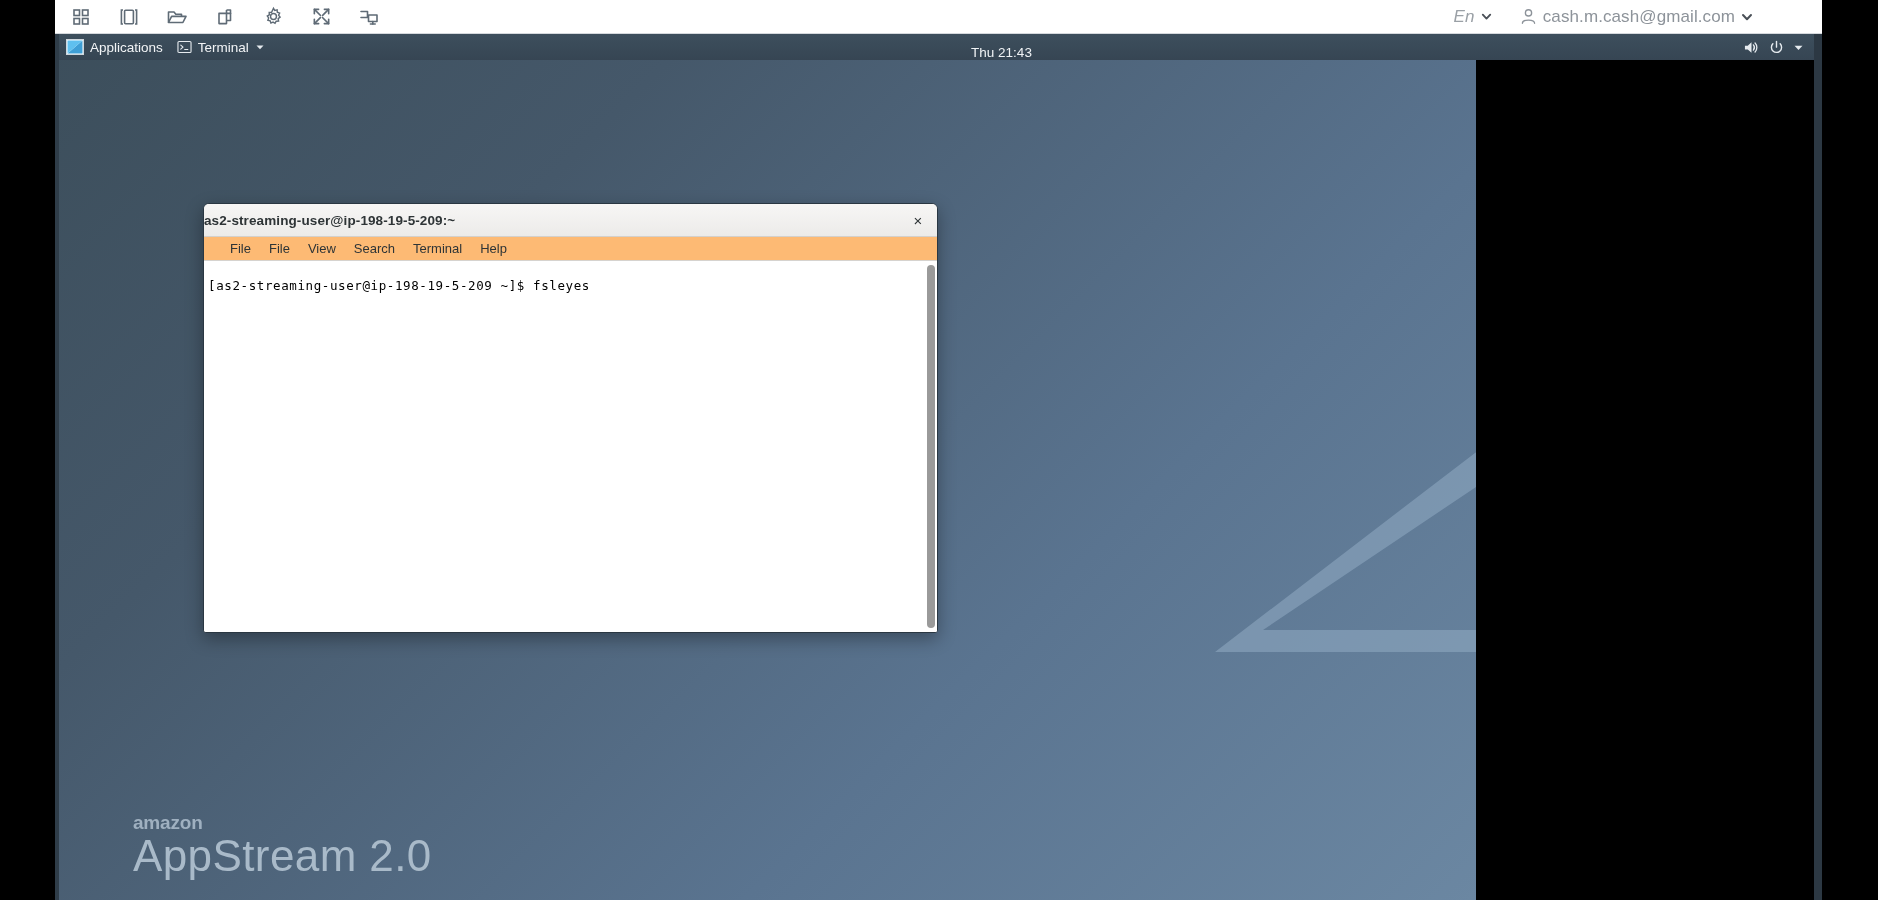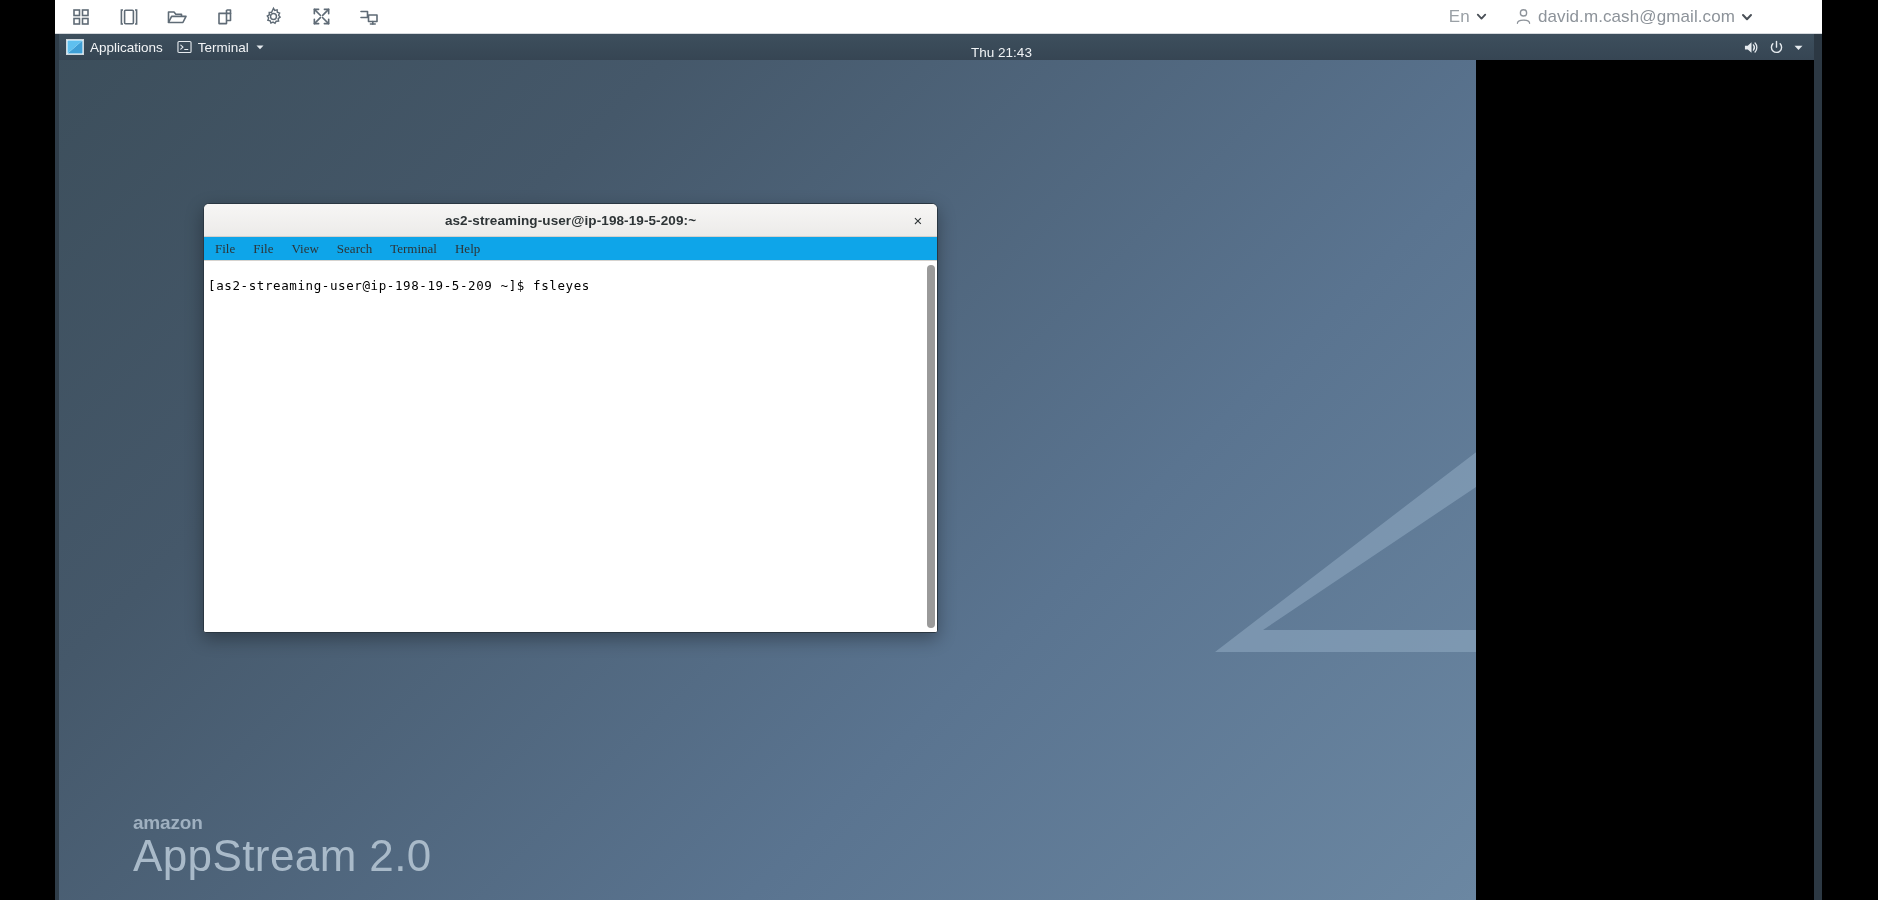--- a/index.html
+++ b/index.html
@@ -60,21 +60,21 @@
 
   .lang-group, .user-group {
     display: flex;
     align-items: center;
     cursor: pointer;
     color: #8a9097;
     font-size: 17px;
     gap: 5px;
   }
   .lang-group { margin-right: 22px; }
-  .lang-label { letter-spacing: .2px; color:#9aa0a6; }
+  .lang-label { letter-spacing: .2px; color:#9aa0a6;font-style:italic; }
   .user-label { color: #8d939a; font-size: 17px; letter-spacing: .1px; }
   .caret { display:block; }
 
   
   #desktop {
     position: absolute;
     left: 55px;
     top: 34px;
     width: 1421px;
     height: 866px;
@@ -209,48 +209,47 @@
     height: 32px;
     background: linear-gradient(to bottom, #f7f6f5, #ecebe9);
     border-bottom: 1px solid #d3d0cc;
     display: flex;
     align-items: center;
     position: relative;
     flex: 0 0 auto;
   }
   #terminal-title {
     flex: 1;
-    text-align: center;
+    text-align: left;
     font-size: 13.5px;
     font-weight: bold;
     color: #2e3436;
     letter-spacing: .1px;
   }
   #terminal-close {
     position: absolute;
     right: 8px;
     top: 50%;
     transform: translateY(-50%);
     width: 22px; height: 22px;
     display: flex; align-items:center; justify-content:center;
     font-size: 15px;
     color: #2e3436;
     cursor: pointer;
     font-family: "Liberation Sans", sans-serif;
   }
   #terminal-menubar {
     height: 23px;
-    background: #0ea5e9;
+    background: #fdba74;
     border-bottom: 1px solid #d6d3cf;
     display: flex;
     align-items: center;
-    padding-left: 2px;
+    padding-left: 17px;
     gap: 0px;
     flex: 0 0 auto;
-    font-family: Liberation Serif, serif;
   }
   .menu-item {
     font-size: 13px;
     color: #2e3436;
     padding: 2px 9px;
     cursor: pointer;
     border-radius: 2px;
   }
   #terminal-body {
     flex: 1 1 auto;
@@ -361,21 +360,21 @@
         <span class="lang-label">En</span>
         <svg class="caret" width="13" height="13" viewBox="0 0 14 14" fill="none" stroke="#4a5057" stroke-width="2" stroke-linecap="round" stroke-linejoin="round">
             <path d="M3 5 L7 9.2 L11 5"></path>
           </svg>
       </div>
       <div class="user-group">
         <svg width="19" height="19" viewBox="0 0 20 20" fill="none" stroke="#8d939a" stroke-width="1.4" stroke-linecap="round">
           <circle cx="10" cy="6.2" r="3.3"></circle>
           <path d="M3.6 17.2 C3.6 12.6 16.4 12.6 16.4 17.2"></path>
         </svg>
-        <span class="user-label">david.m.cash@gmail.com</span>
+        <span class="user-label">cash.m.cash@gmail.com</span>
         <svg class="caret" width="14" height="14" viewBox="0 0 14 14" fill="none" stroke="#4a5057" stroke-width="2" stroke-linecap="round" stroke-linejoin="round">
             <path d="M3 5 L7 9.2 L11 5"></path>
           </svg>
       </div>
     </div>
   </div>
 
   <div id="desktop">
 
     <svg id="watermark" viewBox="0 0 400 300" xmlns="http://www.w3.org/2000/svg">

